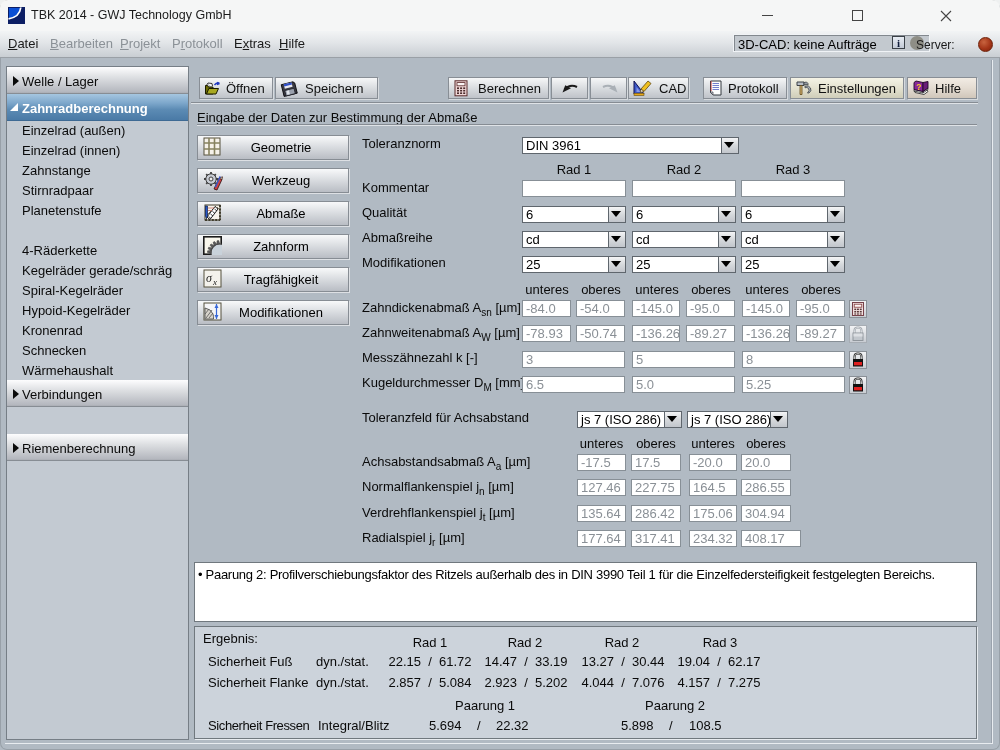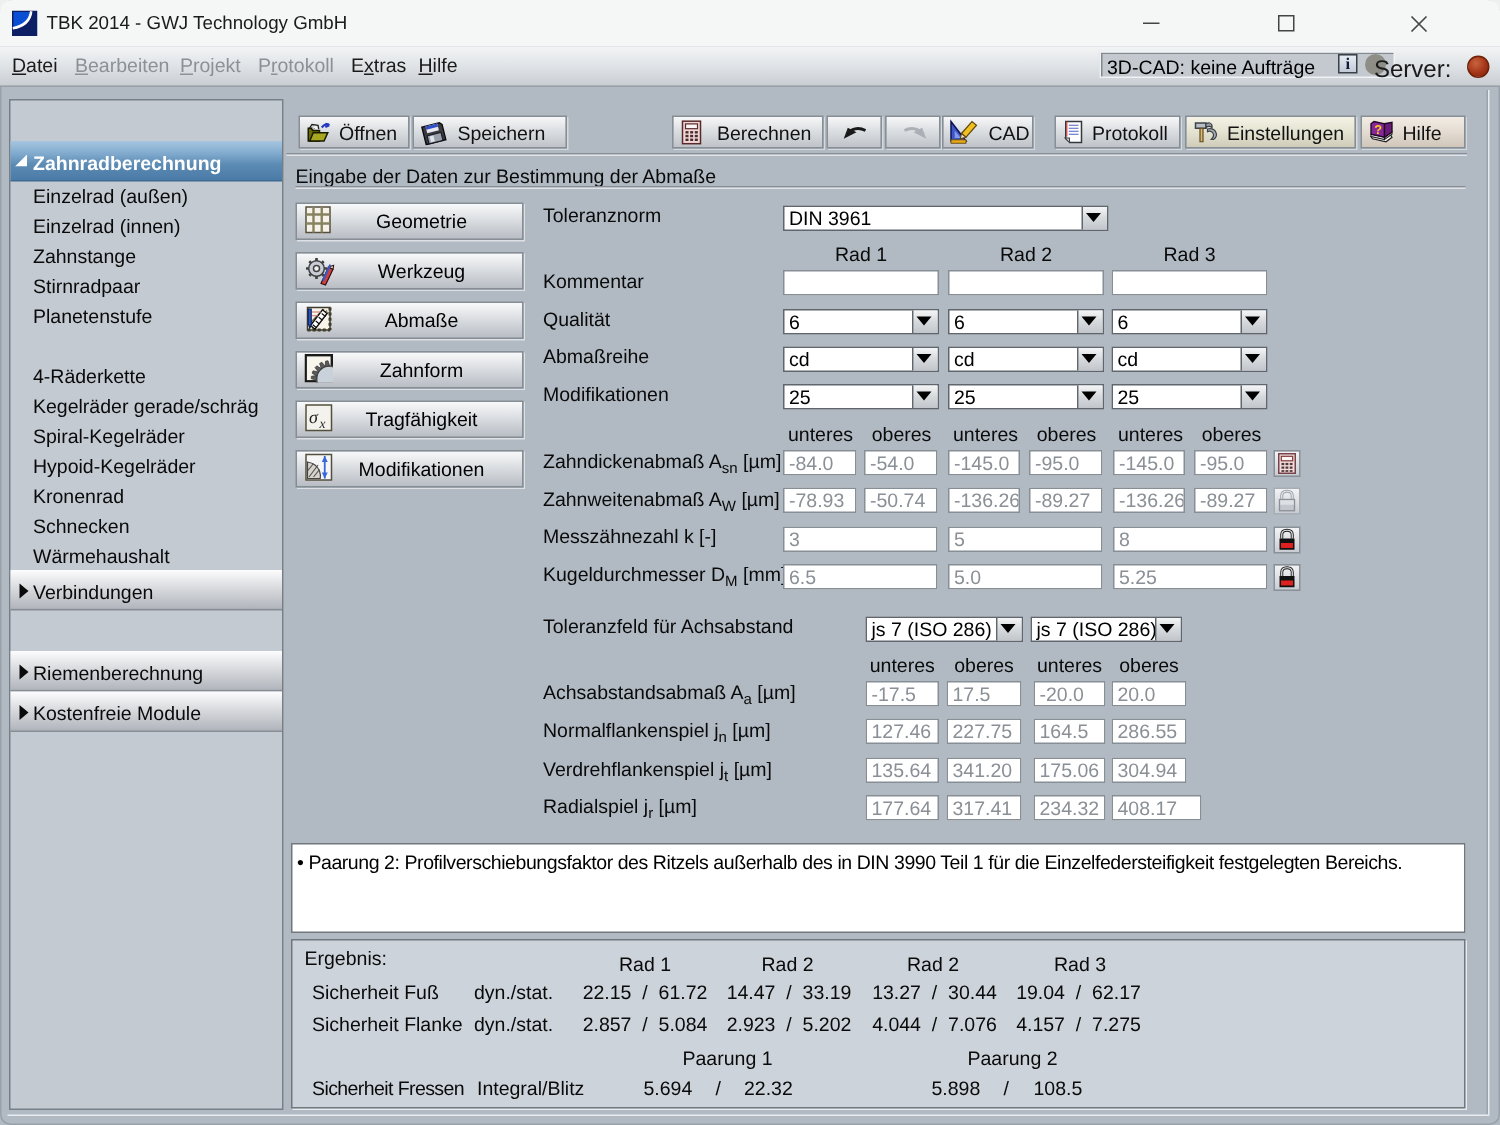--- a/index.html
+++ b/index.html
@@ -84,25 +84,29 @@
   <div class="menu dis" style="left:50px"><u>B</u>earbeiten</div>
   <div class="menu dis" style="left:120px"><u>P</u>rojekt</div>
   <div class="menu dis" style="left:172px">P<u>r</u>otokoll</div>
   <div class="menu" style="left:234px">E<u>x</u>tras</div>
   <div class="menu" style="left:279px"><u>H</u>ilfe</div>
   <div class="abs" style="left:733px;top:3px;width:197px;height:18px;background:#c3c9cf;border:1px solid #f0f3f6;box-shadow:inset 1px 1px 0 #82888e;">
     <span class="abs" style="left:4px;top:2px;">3D-CAD: keine Aufträge</span>
     <span class="abs" style="left:158px;top:1px;width:13px;height:13px;background:linear-gradient(180deg,#e8edf4,#c2cad6);border:1px solid #3a4148;text-align:center;font-weight:bold;font-size:11px;line-height:13px;font-family:'Liberation Serif',serif;color:#101c3a;">i</span>
     <span class="abs" style="left:176px;top:1px;width:14px;height:14px;border-radius:50%;background:#8e8e86;"></span>
   </div>
-  <div class="menu" style="left:916px;font-size:16px;top:7px">Server:</div>
+  <div class="menu" style="left:916px;font-size:12px;top:7px">Server:</div>
   <div class="abs" style="left:978px;top:6px;width:15px;height:15px;border-radius:50%;background:radial-gradient(circle at 38% 32%,#c8643f,#a43518 55%,#7c220c);border:1px solid #6e2008;"></div>
 </div>
 
 <div id="sidebar">
+  <div class="shead" style="top:0px">
+      <span class="tri"></span>
+      <span class="txt">Welle / Lager</span>
+    </div>
   <div class="shead" id="shead-blue" style="top:27px">
       <svg class="abs" style="left:3px;top:9px" width="8" height="8" viewBox="0 0 8 8">
         <path d="M8 0 L8 8 L0 8 Z" fill="#fff"></path>
       </svg>
       <span class="txt">Zahnradberechnung</span>
     </div>
   <div class="sitem" style="top:56px">Einzelrad (außen)</div>
   <div class="sitem" style="top:76px">Einzelrad (innen)</div>
   <div class="sitem" style="top:96px">Zahnstange</div>
   <div class="sitem" style="top:116px">Stirnradpaar</div>
@@ -114,24 +118,20 @@
   <div class="sitem" style="top:256px">Kronenrad</div>
   <div class="sitem" style="top:276px">Schnecken</div>
   <div class="sitem" style="top:296px">Wärmehaushalt</div>
   <div class="shead" style="top:313px">
       <span class="tri"></span>
       <span class="txt">Verbindungen</span>
     </div>
   <div class="shead" style="top:367px">
       <span class="tri"></span>
       <span class="txt">Riemenberechnung</span>
-    </div>
-  <div class="shead" style="top:394px">
-      <span class="tri"></span>
-      <span class="txt">Kostenfreie Module</span>
     </div>
 </div>
 
 <div class="tbtn" style="left:199px;width:74px">
   <svg class="ic" style="top:2px" width="18" height="16" viewBox="0 0 18 16">
     <path d="M2 6 L4 3 L8 3.5 L8.5 6" fill="#f4f4f4" stroke="#222" stroke-width="0.9"></path>
     <path d="M3 5.5 L5 4.5 M3.5 6.5 L6 5.5" stroke="#888" stroke-width="0.6"></path>
     <path d="M1.5 14 L1.5 5.5 L3.5 5.5 L4.5 7 L9 7 L9 14 Z" fill="#6a6a00" stroke="#1a1a00" stroke-width="1"></path>
     <path d="M2.5 14 L4.8 8.5 L14.5 8.5 L12 14 Z" fill="#a8a820" stroke="#1a1a00" stroke-width="1"></path>
     <path d="M10.5 5 Q13.5 1.5 15.5 3.5 M15.5 3.5 l-2.6 -1 M15.5 3.5 l-2.6 1.2" stroke="#2038c0" stroke-width="1.4" fill="none"></path>
@@ -445,21 +445,21 @@
   <div class="fld" style="left:741px;top:454px;width:50px">20.0</div>
 
   <div class="lbl" style="left:362px;top:479px">Normalflankenspiel j<sub>n</sub> [µm]</div>
   <div class="fld" style="left:577px;top:479px;width:49px">127.46</div>
   <div class="fld" style="left:631px;top:479px;width:50px">227.75</div>
   <div class="fld" style="left:689px;top:479px;width:48px">164.5</div>
   <div class="fld" style="left:741px;top:479px;width:50px">286.55</div>
 
   <div class="lbl" style="left:362px;top:505px">Verdrehflankenspiel j<sub>t</sub> [µm]</div>
   <div class="fld" style="left:577px;top:505px;width:49px">135.64</div>
-  <div class="fld" style="left:631px;top:505px;width:50px">341.20</div>
+  <div class="fld" style="left:631px;top:505px;width:50px">286.42</div>
   <div class="fld" style="left:689px;top:505px;width:48px">175.06</div>
   <div class="fld" style="left:741px;top:505px;width:50px">304.94</div>
 
   <div class="lbl" style="left:362px;top:530px">Radialspiel j<sub>r</sub> [µm]</div>
   <div class="fld" style="left:577px;top:530px;width:49px">177.64</div>
   <div class="fld" style="left:631px;top:530px;width:50px">317.41</div>
   <div class="fld" style="left:689px;top:530px;width:48px">234.32</div>
   <div class="fld" style="left:741px;top:530px;width:60px">408.17</div>
 </div>
 

